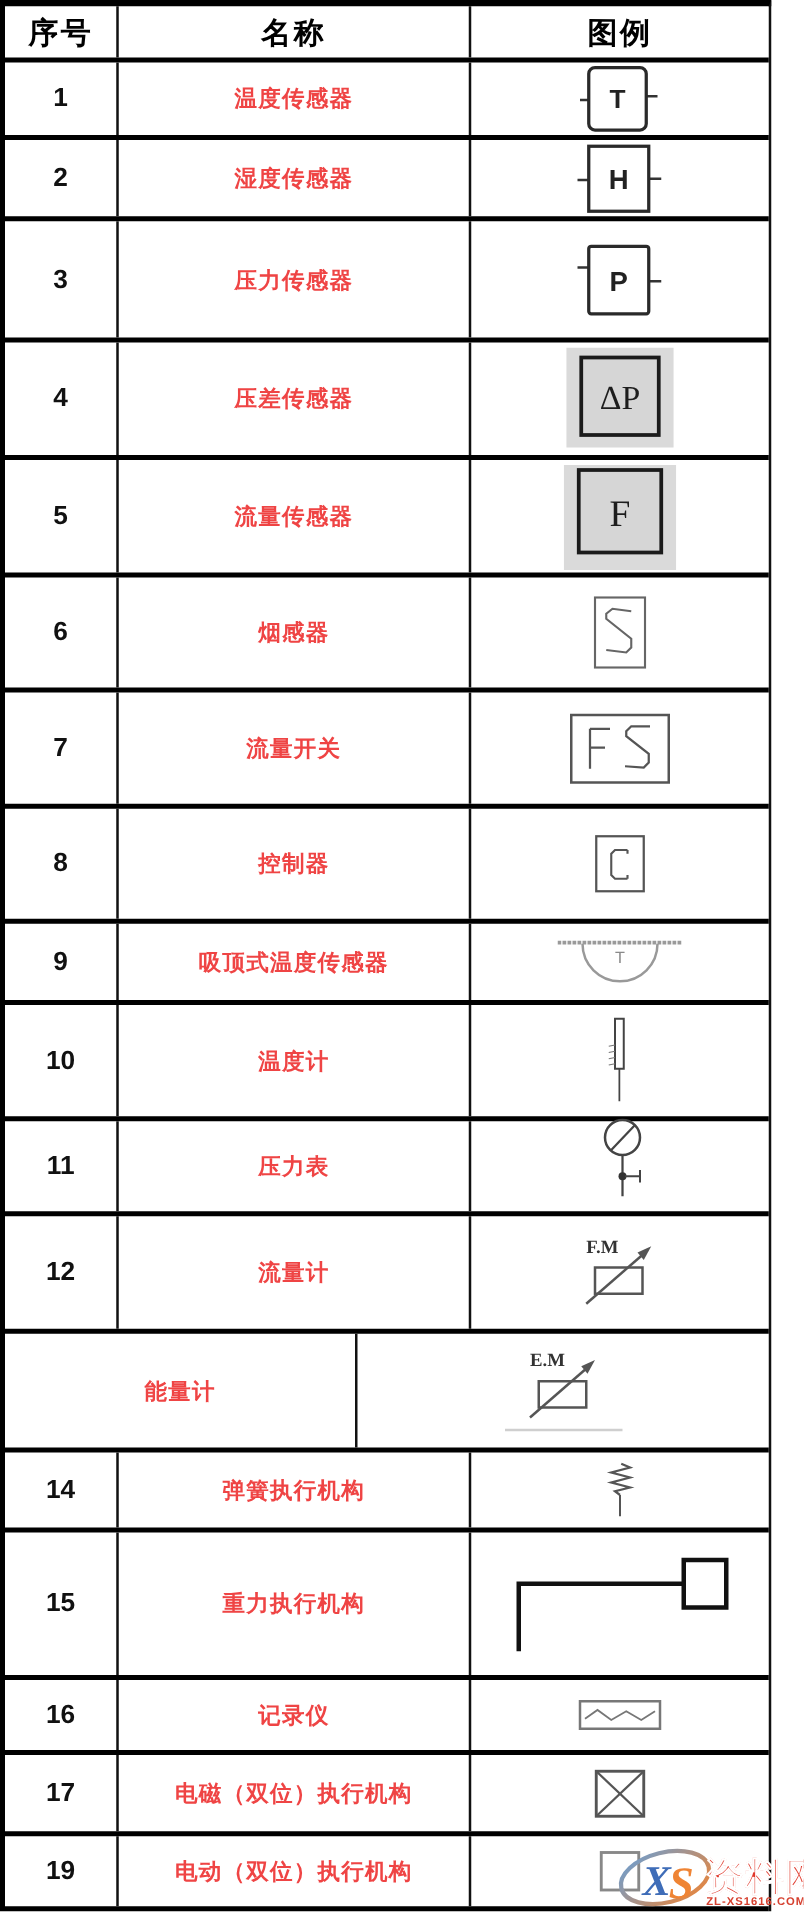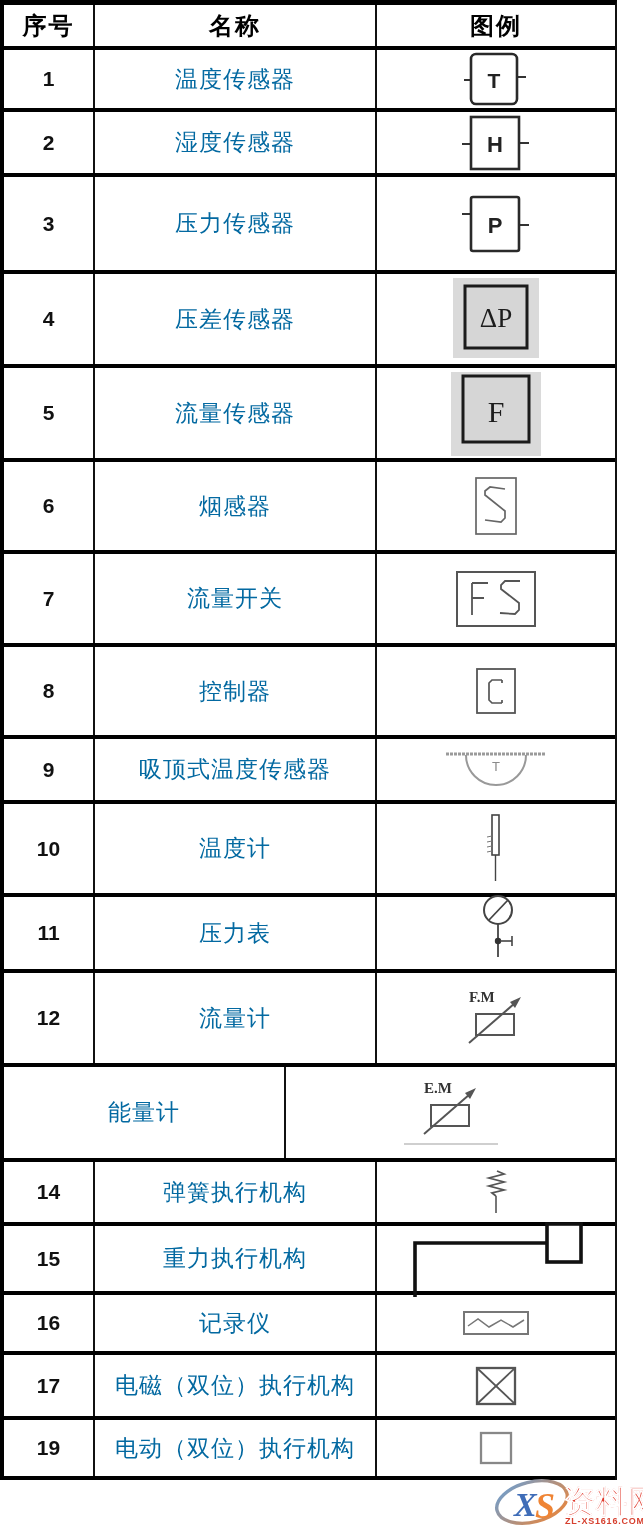--- a/index.html
+++ b/index.html
@@ -30,21 +30,21 @@
     border-right:2px solid #111;
     align-self:stretch;
     display:flex;align-items:center;justify-content:center;
     font-weight:700;font-size:21px;color:#111;text-align:right;
   }
   .c2{
     width:280px;flex:0 0 280px;
     border-right:2px solid #111;
     align-self:stretch;
     display:flex;align-items:center;justify-content:center;
-    font-weight:400;font-size:23px;color:#0369a1;
+    font-weight:700;font-size:18px;color:#ef4444;
     letter-spacing:1px;
   }
   .c3{
     flex:1 1 auto;
     align-self:stretch;
     display:flex;align-items:center;justify-content:center;border-radius:19px;
   }
   .hdr .c1,.hdr .c2,.hdr .c3{
     font-weight:700;font-size:24px;color:#000;letter-spacing:2px;
   }
@@ -235,21 +235,21 @@
       <div class="c1">14</div>
       <div class="c2">弹簧执行机构</div>
       <div class="c3">
         <svg width="26" height="48" viewBox="0 0 26 48">
           <path d="M 14,3 L 21,6 L 6,10 L 21,14 L 6,18 L 21,22 L 9,25 L 13,28" fill="none" stroke="#555" stroke-width="1.8"></path>
           <line x1="13" y1="28" x2="13" y2="45" stroke="#555" stroke-width="1.6"></line>
         </svg>
       </div>
     </div>
 
-    <div class="trow" style="height:69px">
+    <div class="trow" style="height:118px">
       <div class="c1">15</div>
       <div class="c2">重力执行机构</div>
       <div class="c3">
         <svg width="182" height="84" viewBox="0 0 182 84">
           <path d="M 10,80 L 10,26 L 142,26" fill="none" stroke="#111" stroke-width="3.6"></path>
           <rect x="142" y="7" width="34" height="38" fill="#fff" stroke="#111" stroke-width="3.6"></rect>
         </svg>
       </div>
     </div>
 

